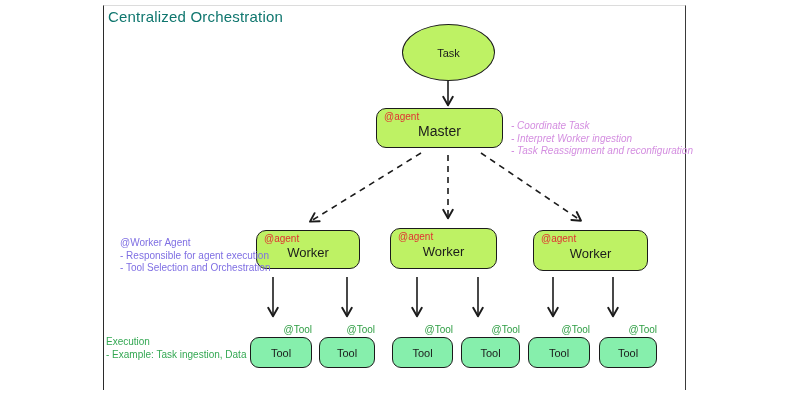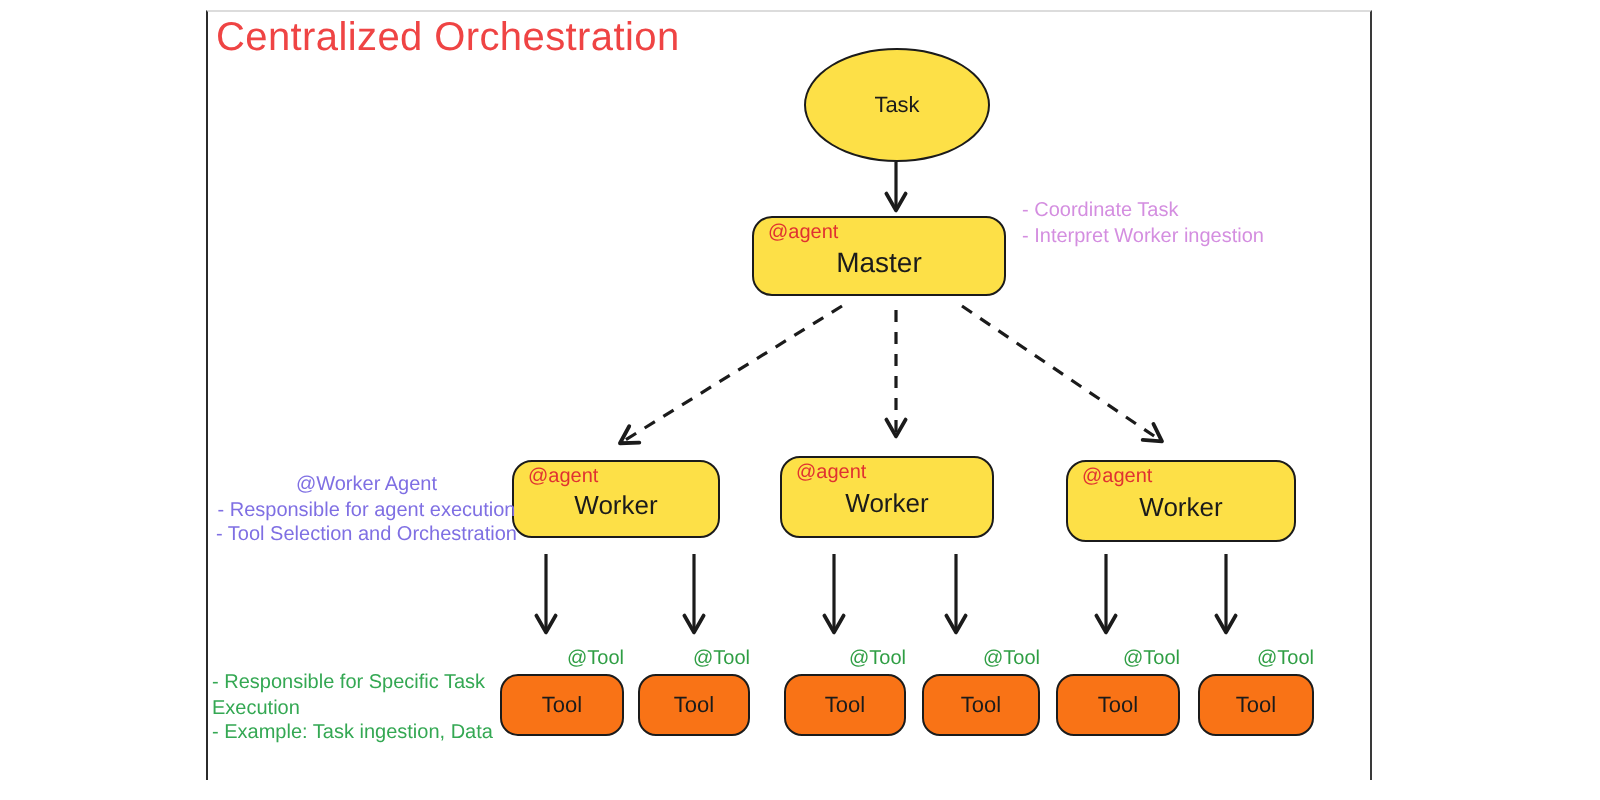--- a/index.html
+++ b/index.html
@@ -9,40 +9,40 @@
     position: relative; width: 800px; height: 400px;
     background: #ffffff; overflow: hidden;
   }
   .frame {
     position: absolute; left: 103px; top: 5px; width: 583px; height: 385px;
     border-left: 1px solid #2b2b2b; border-right: 1px solid #3a3a3a;
     border-top: 1px solid #dcdcdc;
   }
   .title {
     position: absolute; left: 108px; top: 8px;
-    font-size: 20px; color: #ef4444; letter-spacing: 0.2px; text-align: center;
+    font-size: 15px; color: #0f766e; letter-spacing: 0.2px; text-align: center;
   }
   svg.arrows { position: absolute; left: 0; top: 0; pointer-events: none; }
   .node {
-    position: absolute; background: #fde047;
+    position: absolute; background: #bef264;
     border: 1.6px solid #1b1b1b; border-radius: 10px;
     display: flex; align-items: center; justify-content: center;
     color: #1b1b1b;
   }
   .ellipse { border-radius: 50%; font-size: 11px; }
   .node .tag {
     position: absolute; top: 2px; left: 7px;
     font-size: 10px; color: #e03131; white-space: nowrap;
   }
   .master-node { font-size: 14px; }
   .worker-node { font-size: 13px; }
   .tool-wrap { position: absolute; text-align: right; }
   .tool-tag { font-size: 10px; color: #2f9e44; margin: 0 0 2px 2px; white-space: nowrap; }
   .tool-box {
-    background: #f97316; border: 1.6px solid #1b1b1b; border-radius: 9px;
+    background: #86efac; border: 1.6px solid #1b1b1b; border-radius: 9px;
     height: 31px; display: flex; align-items: center; justify-content: center;
     font-size: 11px; color: #1b1b1b;
   }
   .note { position: absolute; font-size: 10px; line-height: 12.5px; white-space: nowrap; }
   .note-magenta { color: #d48ee0; }
   .note-purple  { color: #7f6fe3; }
   .note-green   { color: #34a853; }
 </style>
 </head>
 <body>
@@ -113,30 +113,30 @@
   </div>
   <div class="tool-wrap" style="left:528px; top:324px; width:62px;">
     <div class="tool-tag">@Tool</div>
     <div class="tool-box">Tool</div>
   </div>
   <div class="tool-wrap" style="left:599px; top:324px; width:58px;">
     <div class="tool-tag">@Tool</div>
     <div class="tool-box">Tool</div>
   </div>
 
-  <div class="note note-magenta" style="left:511px; top:100px;">
+  <div class="note note-magenta" style="left:511px; top:120px;font-style:italic;">
     <div>- Coordinate Task</div>
     <div>- Interpret Worker ingestion</div>
+    <div>- Task Reassignment and reconfiguration</div>
   </div>
 
-  <div class="note note-purple" style="left:108px; top:237px;text-align:center;">
+  <div class="note note-purple" style="left:120px; top:237px;">
     <div>@Worker Agent</div>
     <div>- Responsible for agent execution</div>
     <div>- Tool Selection and Orchestration</div>
   </div>
 
   <div class="note note-green" style="left:106px; top:336px;">
-    <div>- Responsible for Specific Task</div>
     <div>Execution</div>
     <div>- Example: Task ingestion, Data</div>
   </div>
 
 </div>
 
 </body></html>

